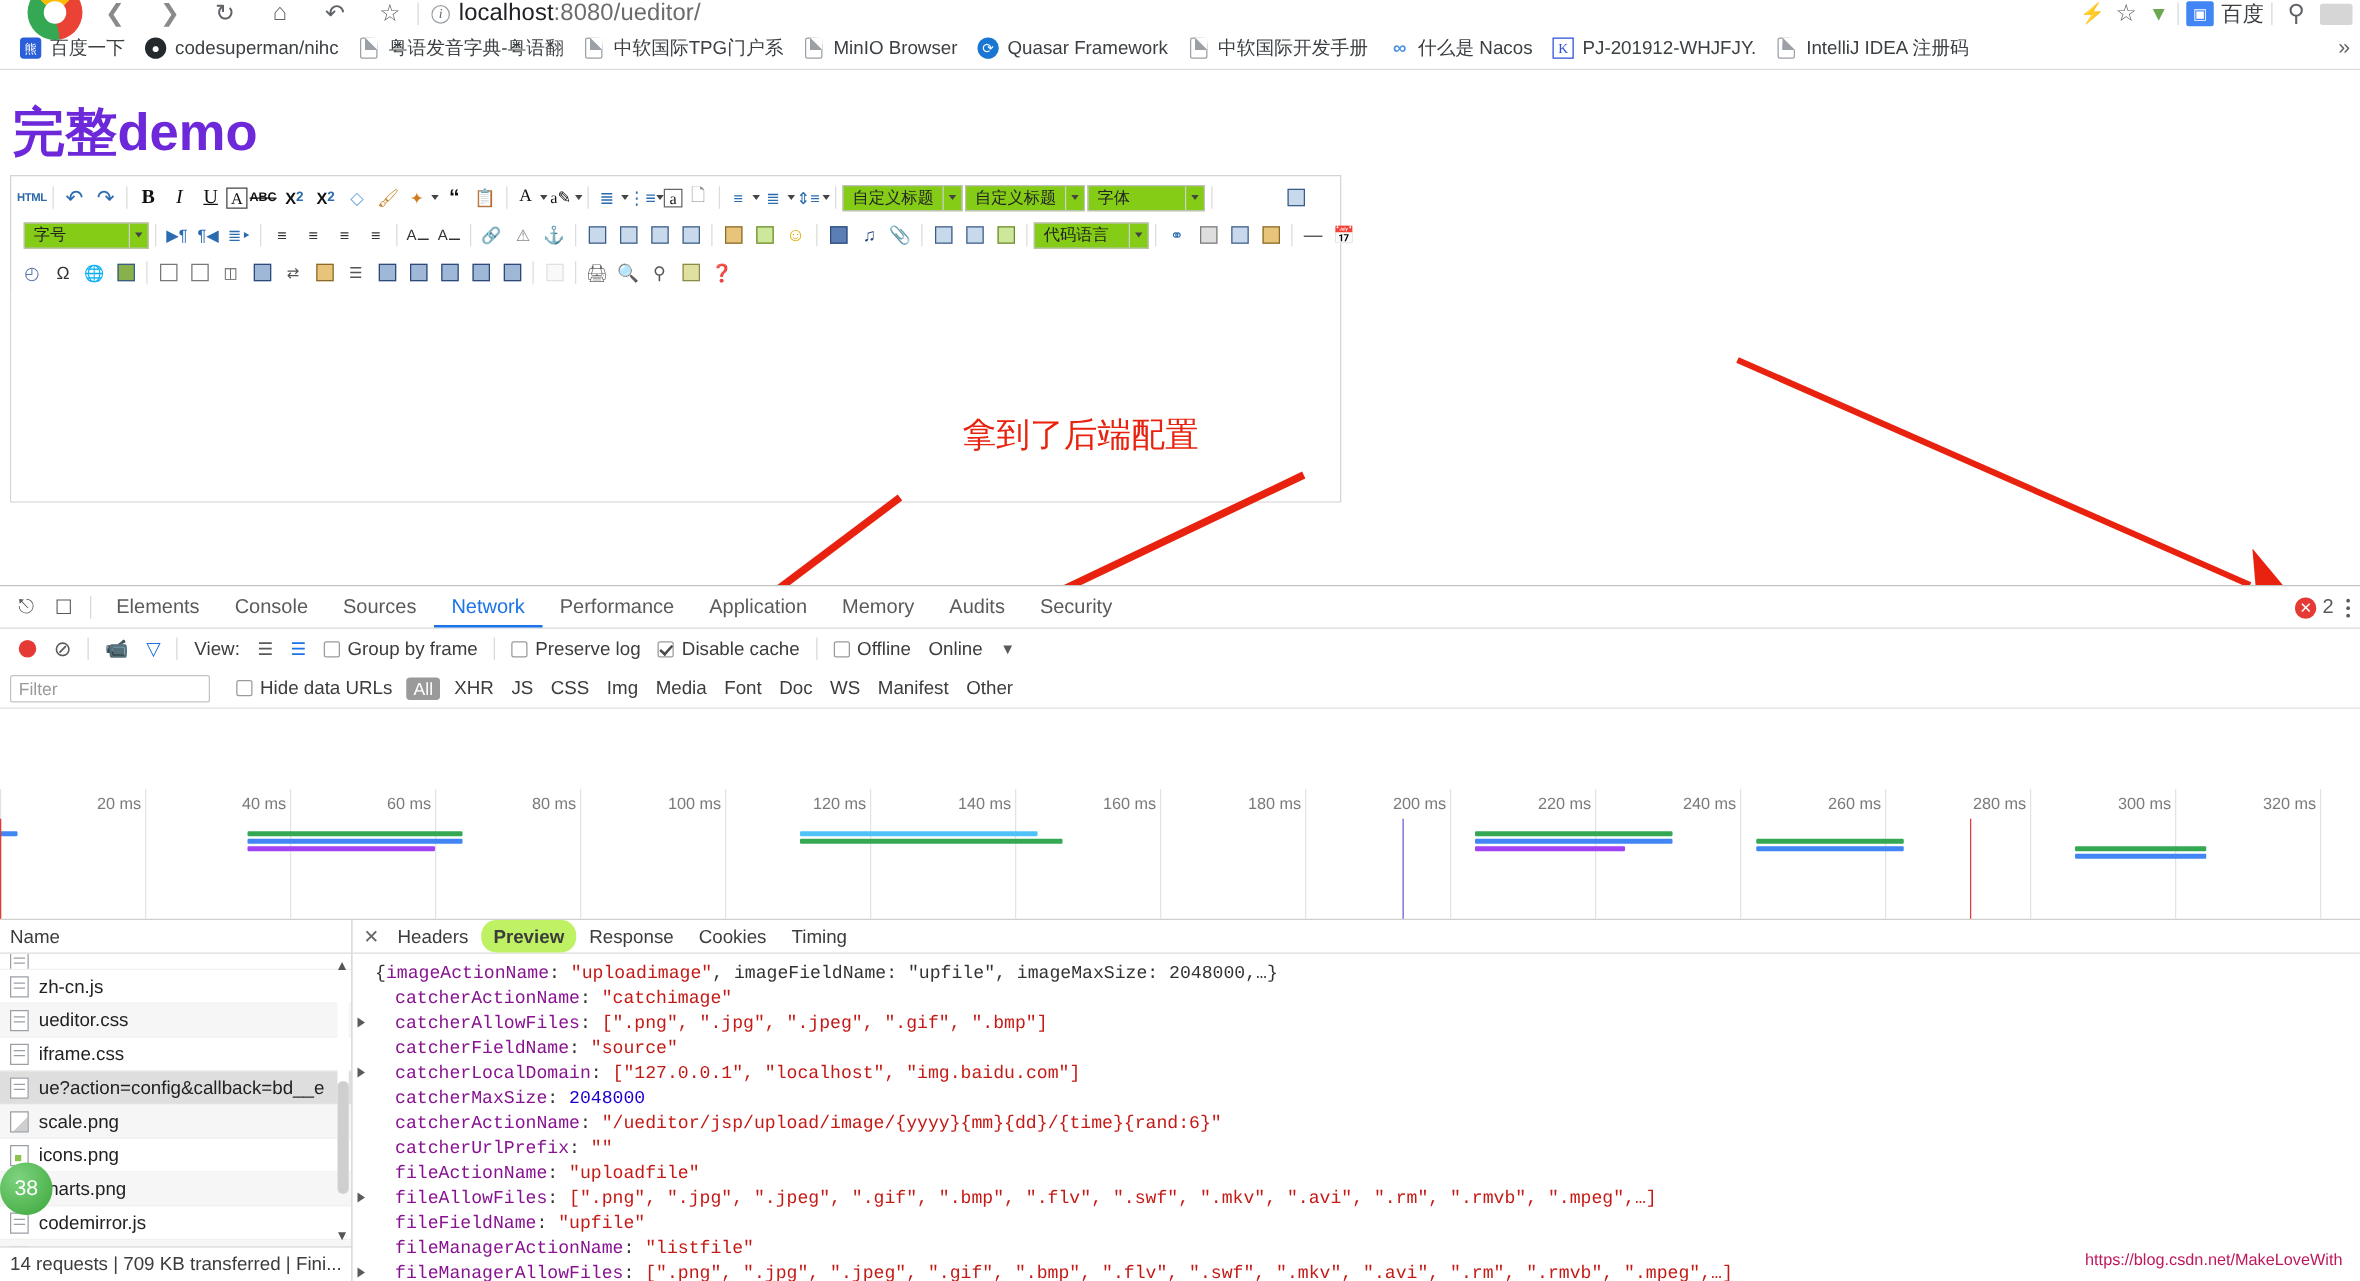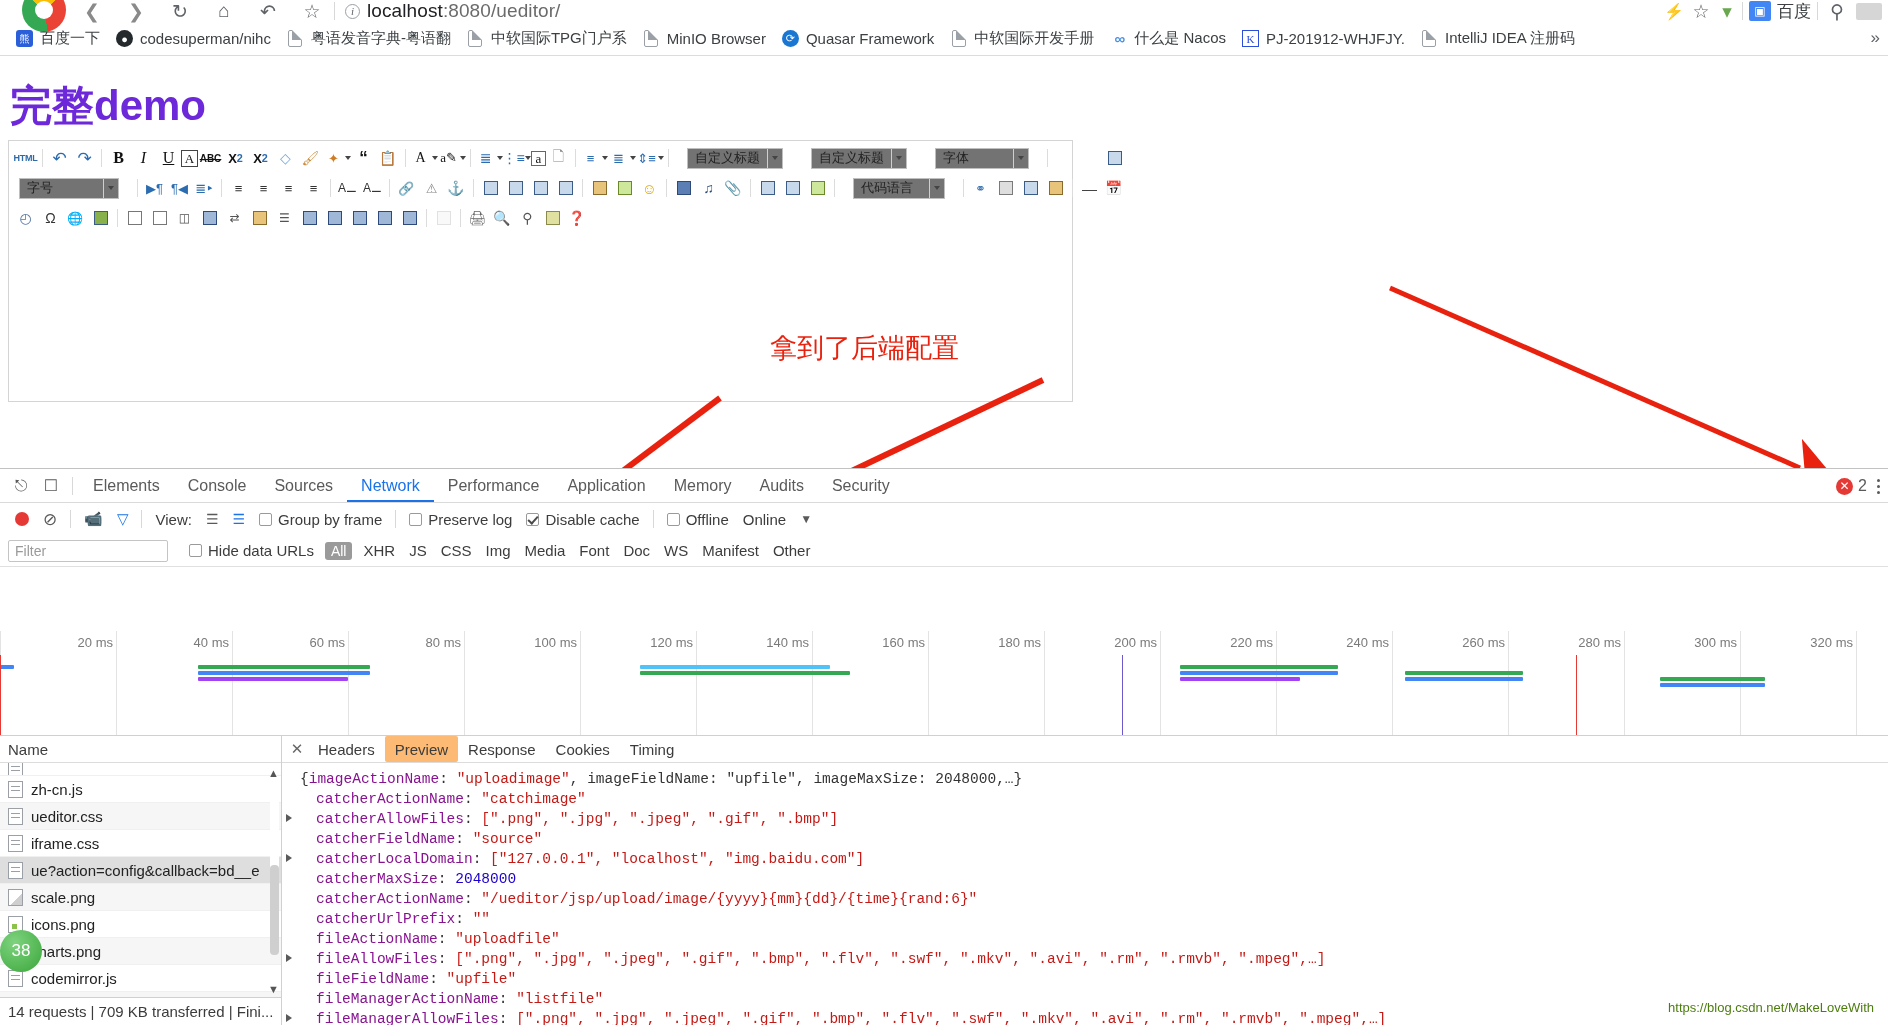--- a/index.html
+++ b/index.html
@@ -52,21 +52,21 @@
   
   #page-title { position:absolute; left:10px; top:78px; font-size:42px; font-weight:bold; color:#6d28d9; font-family:"Liberation Sans", sans-serif; }
 
   #editor { position:absolute; left:8px; top:140px; width:1065px; height:262px; border:1px solid #d4d4d4; background:#fff; }
   .tb-row { height:30px; display:flex; align-items:center; padding:0 4px; gap:0; }
   .tb-row:nth-child(1){ margin-top:2px; }
   .tbi { width:25px; height:24px; display:flex; align-items:center; justify-content:center; font-size:13px; color:#33465e; flex:0 0 auto; position:relative; }
   .tbi.small { width:21px; }
   .tbsep { width:1px; height:18px; background:#dcdcdc; margin:0 4px; flex:0 0 auto; }
   .caret { width:0; height:0; border-left:3.5px solid transparent; border-right:3.5px solid transparent; border-top:4px solid #444; margin-left:1px; flex:0 0 auto; }
-  .tb-select { height:21px; border:1px solid #bfbfbf; background:#737373; display:flex; align-items:center; margin:0 14px; flex:0 0 auto; }
+  .tb-select { height:21px; border:1px solid #bfbfbf; background:#84cc16; display:flex; align-items:center; margin:0 1px; flex:0 0 auto; }
   .tb-select .lbl { padding:0 7px; font-size:13px; color:#222; white-space:nowrap; }
   .tb-select .arrowbox { width:15px; height:19px; border-left:1px solid #cfcfcf; display:flex; align-items:center; justify-content:center; }
   #editor-body { position:absolute; left:0; top:92px; right:0; bottom:0; background:#fff; }
 
   .sq { width:14px; height:14px; border:1.4px solid #5a6b82; display:inline-block; }
 
   
   #annotations { position:absolute; left:0; top:0; width:1888px; height:1025px; pointer-events:none; }
   #anno-text { position:absolute; left:770px; top:330px; font-size:27px; color:#e8220e; font-family:"Liberation Sans", sans-serif; white-space:nowrap; }
 
@@ -118,29 +118,29 @@
   .fico.png:after { content:""; position:absolute; left:3px; bottom:3px; width:5px; height:5px; background:#8bc34a; }
   .req-scroll { position:absolute; right:2px; top:22px; width:9px; bottom:44px; background:#fff; }
   .req-scroll .thumb { position:absolute; left:0; width:9px; top:80px; height:90px; background:#cfcfcf; border-radius:4px; }
   .scroll-arrow { position:absolute; right:2px; font-size:11px; color:#555; }
   #req-status { height:28px; border-top:1px solid #d0d0d0; display:flex; align-items:center; padding-left:8px; font-size:15px; color:#3c3c3c; white-space:nowrap; }
 
   #detail-panel { flex:1; position:relative; display:flex; flex-direction:column; }
   #detail-tabs { height:27px; display:flex; align-items:center; border-bottom:1px solid #dcdcdc; padding-left:4px; }
   .dclose { width:22px; display:flex; align-items:center; justify-content:center; color:#666; font-size:15px; }
   .dtab { padding:0 10px; height:26px; display:flex; align-items:center; font-size:15px; color:#3c3c3c; white-space:nowrap; }
-  .dtab.active { background:#fdba74; border-radius:2px; }
+  .dtab.active { background:#bef264; border-radius:12px;font-weight:bold; }
   #preview-body { flex:1; overflow:hidden; padding:6px 0 0 0; font-family:"Liberation Mono", monospace; font-size:14.5px; line-height:20px; color:#333; }
   .jline { white-space:nowrap; padding-left:18px; position:relative; height:20px; }
   .jline .tri { position:absolute; left:4px; top:5px; width:0; height:0; border-top:4.5px solid transparent; border-bottom:4.5px solid transparent; border-left:6px solid #5a5a5a; }
   .k { color:#881391; }
   .s { color:#c41a16; }
   .n { color:#1c00cf; }
   .p { color:#333; }
-  .watermark { position:absolute; right:14px; bottom:10px; font-size:13px; color:#4d7c0f; font-family:"Liberation Sans", sans-serif; }
+  .watermark { position:absolute; right:14px; bottom:10px; font-size:13px; color:#be185d; font-family:"Liberation Sans", sans-serif; }
 
   #green-badge { position:absolute; left:0px; top:930px; width:42px; height:42px; border-radius:50%; background:radial-gradient(circle at 35% 30%, #7ed37e, #3aa63a); color:#fff; font-size:17px; display:flex; align-items:center; justify-content:center; font-family:"Liberation Sans",sans-serif; }
 </style>
 </head>
 <body>
 
 <div id="browser-chrome">
 
   <div class="nav-row">
     <div class="chrome-logo">

